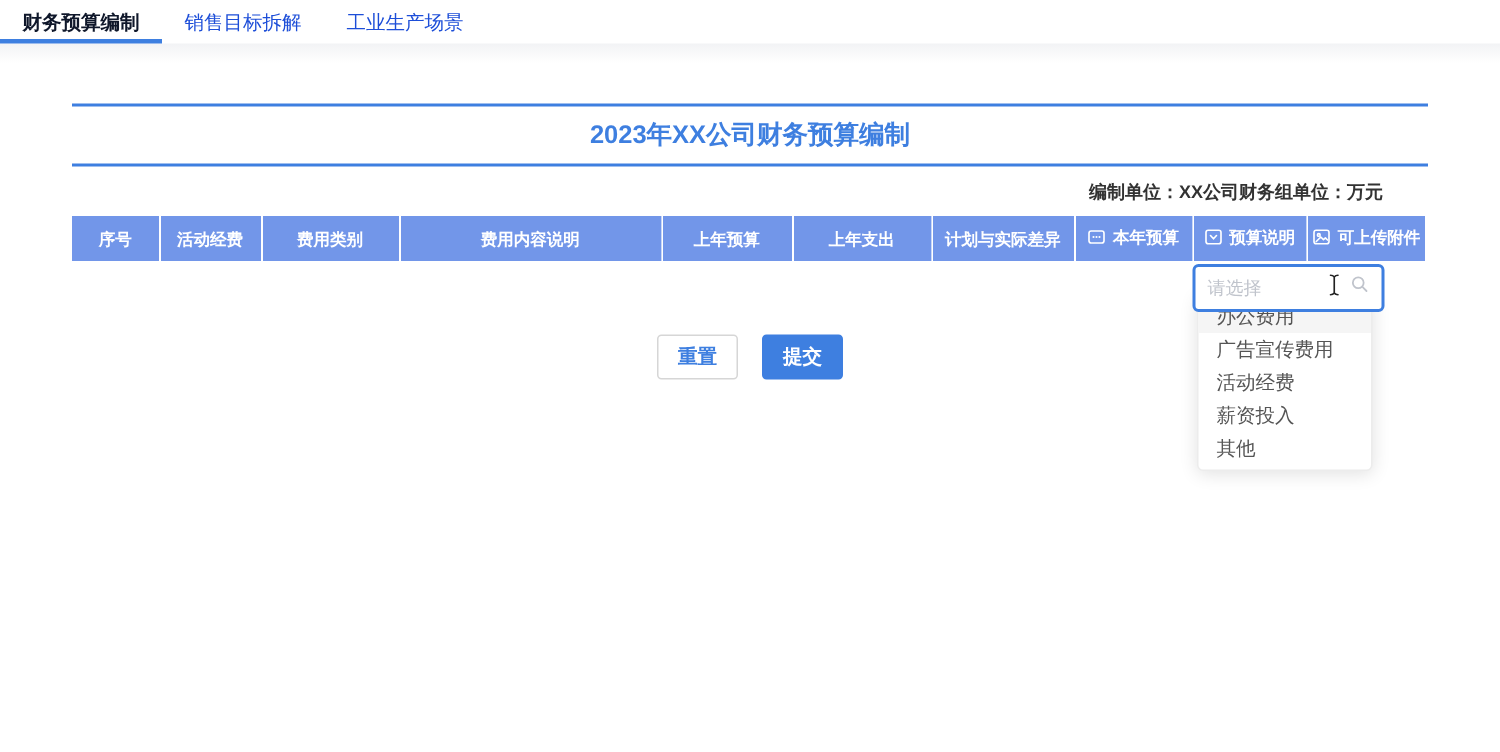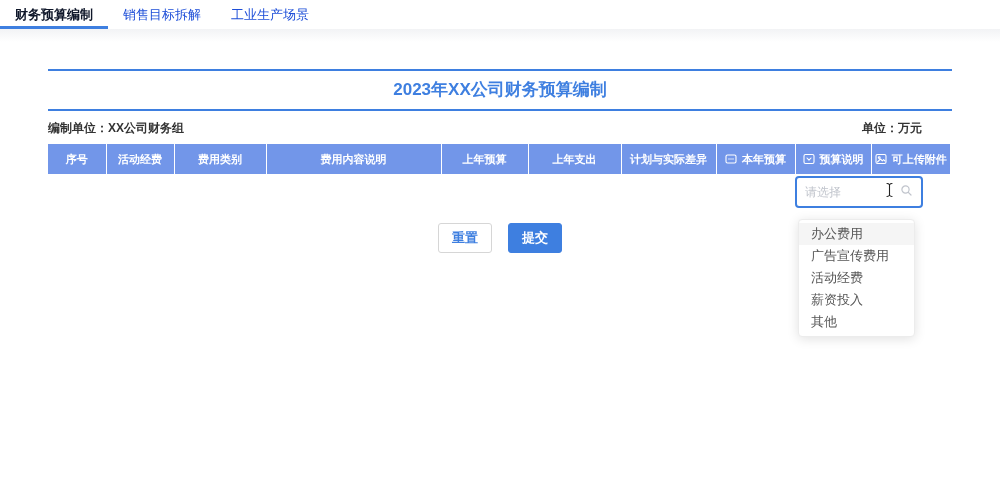--- a/index.html
+++ b/index.html
@@ -19,39 +19,39 @@
        position:relative;cursor:pointer;}
   .tab.active{color:#0f172a;font-weight:bold;}
   .tab.active::after{content:"";position:absolute;left:0;right:0;bottom:0;height:3px;
        background:var(--accent);}
   .tabshadow{height:13px;background:linear-gradient(#f2f3f5,#ffffff);}
   
   .content{padding:0 48px;}
   .titlebox{margin-top:27px;border-top:2px solid var(--accent);
        border-bottom:2px solid var(--accent);text-align:center;padding:7px 0 8px;}
   .title{font-size:17px;font-weight:bold;color:var(--accent);margin:0;}
-  .meta{display:flex;justify-content:space-between;align-items:center;
+  .meta{display:flex;justify-content:flex-end;align-items:center;
        font-size:12px;font-weight:bold;color:#333;margin:9px 0 7px;}
   .meta .right{padding-right:30px;}
   
   .twrap{position:relative;}
   table{border-collapse:collapse;table-layout:fixed;width:902px;font-size:13px;}
   thead th{background:var(--header-bg);color:#fff;height:30px;font-size:11px;
        font-weight:bold;text-align:center;border-right:1px solid rgba(255,255,255,.45);
        padding:0 2px;white-space:nowrap;overflow:hidden;}
   thead th:last-child{border-right:none;}
   thead th .hic{display:inline-block;vertical-align:-2px;margin-right:5px;}
   
   .sel{position:absolute;left:747px;top:32px;width:128px;height:32px;background:#fff;
        border:2px solid var(--accent);border-radius:4px;display:flex;align-items:center;
        z-index:6;cursor:text;}
   .sel .ph{flex:1;margin-left:8px;font-size:12px;color:#c0c4cc;}
   .sel .ibeam{margin-right:6px;}
   .sel .mag{margin-right:8px;}
-  .panel{position:absolute;left:750px;top:75px;width:117px;background:#fff;
+  .panel{position:absolute;left:750px;top:52px;width:117px;background:#fff;
        border:1px solid #ececec;border-radius:4px;box-shadow:0 2px 12px rgba(0,0,0,.12);
        padding:3px 0;z-index:5;}
   .opt{height:22px;line-height:22px;padding-left:12px;font-size:13px;color:#555;
        cursor:pointer;}
   .opt.hl{background:#f5f5f5;}
   
   .btns{display:flex;justify-content:center;gap:16px;margin-top:13px;}
   .btn{font-size:13px;font-weight:bold;padding:5px 13px;border-radius:3px;
        cursor:pointer;font-family:inherit;margin-top:36px;}
   .btn.reset{background:#fff;border:1px solid #d6d6d6;color:var(--accent);}

